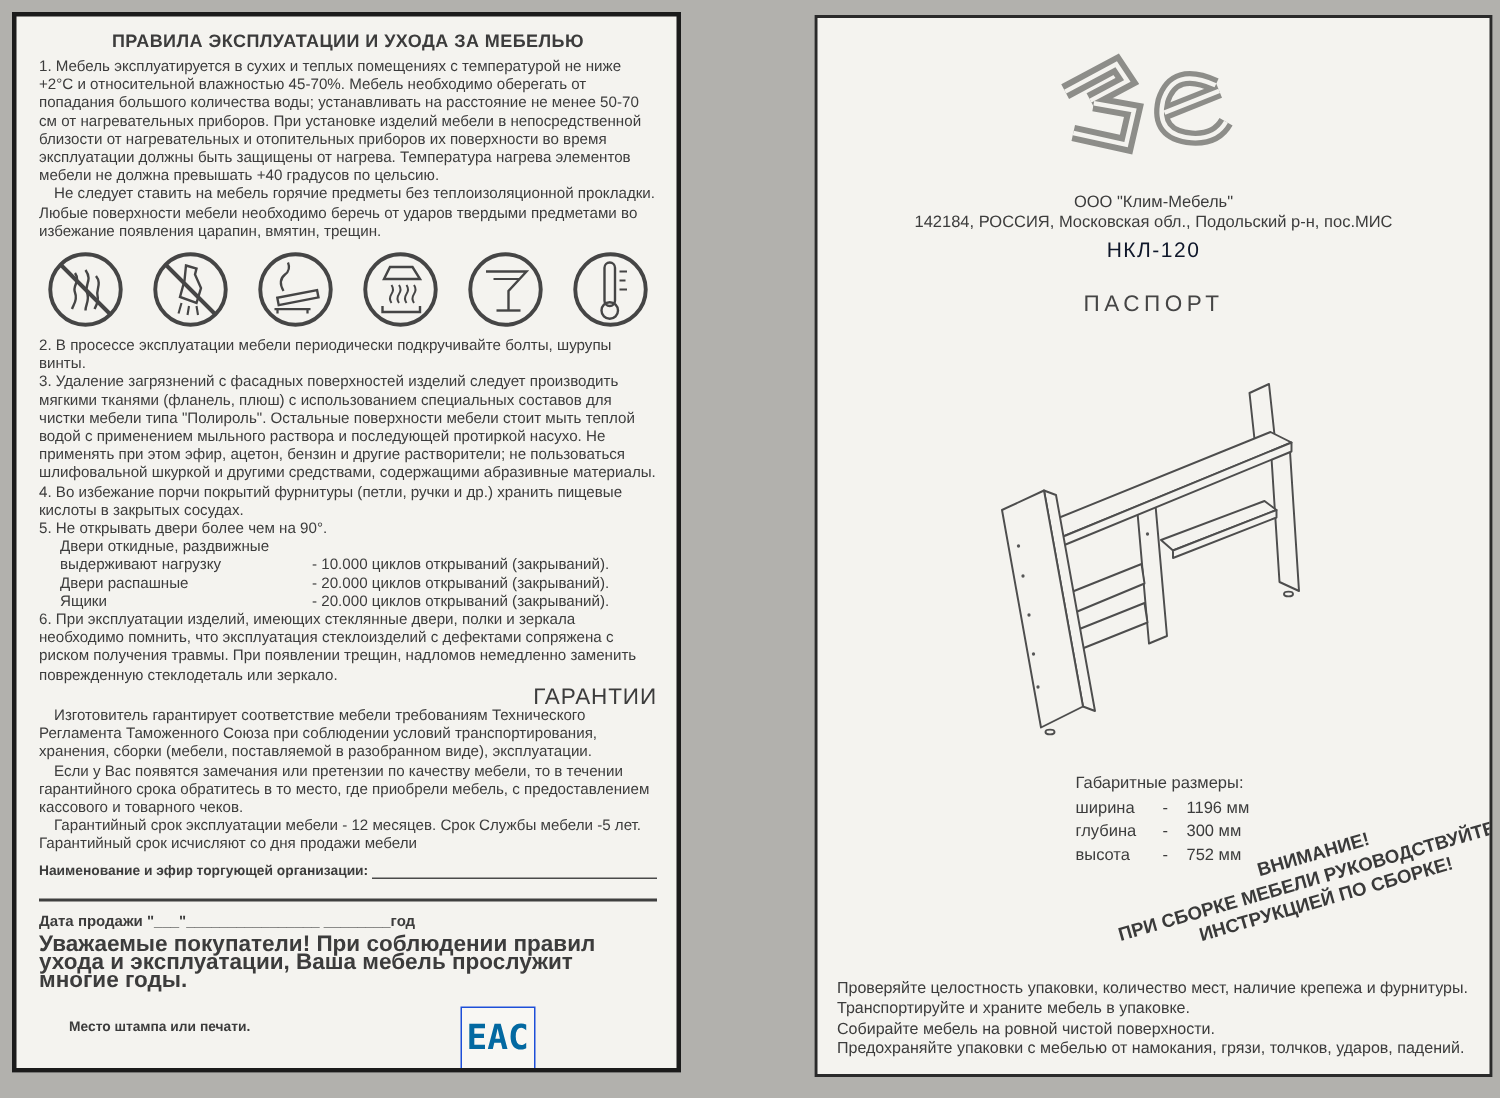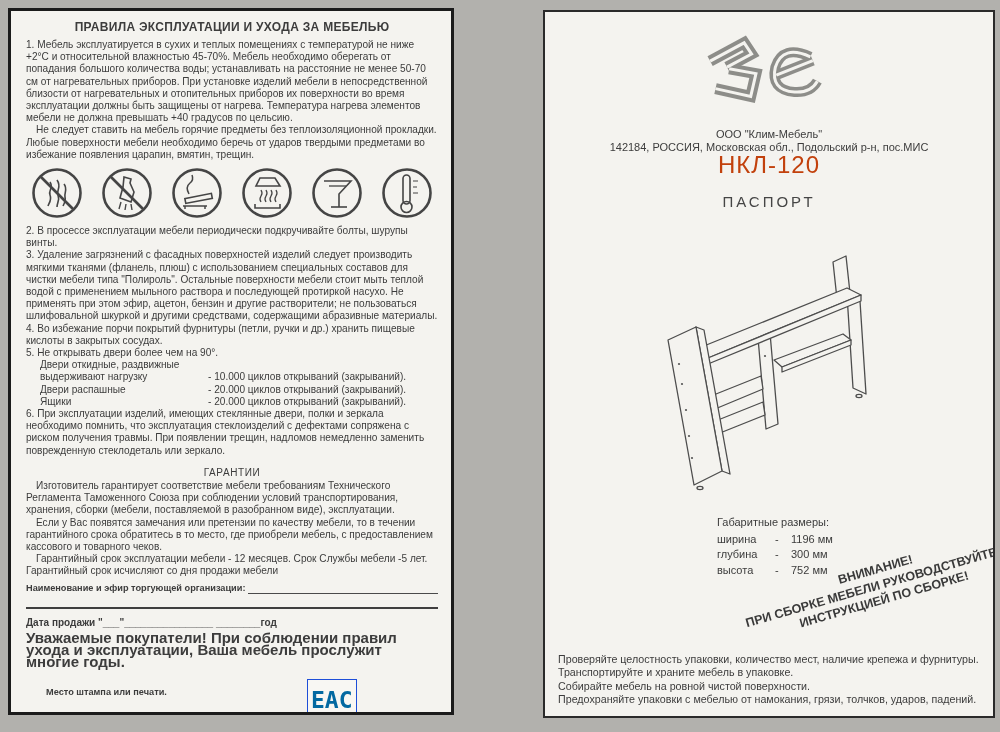--- a/index.html
+++ b/index.html
@@ -22,21 +22,21 @@
   }
   
   .lp-title{text-align:center;font-weight:bold;font-size:12px;letter-spacing:.3px;margin:2px 0 5px;}
   .t{margin:0;font-size:10.1px;line-height:12.2px;}
   .ind{text-indent:10px;}
   .icons{display:flex;justify-content:space-between;align-items:center;padding:2px 4px;margin:3px 0 3px;}
   .icn{display:block;}
   .icn svg{display:block;}
   .door-row{display:flex;font-size:10.1px;line-height:12.2px;margin-left:14px;}
   .door-l{width:168px;flex:none;}
-  .g-title{text-align:center;font-size:10px;line-height:14px;letter-spacing:.6px;margin-top:9px;}
+  .g-title{text-align:right;font-size:15px;line-height:14px;letter-spacing:.6px;margin-top:1px;}
   .org-row{display:flex;align-items:flex-end;margin-top:5px;font-weight:bold;font-size:9.2px;line-height:11px;}
   .fill-line{flex:1;border-bottom:1.4px solid #4a4a4a;margin-left:3px;}
   .full-line{border-bottom:2px solid #3f3f3f;margin:13px 0 7px;}
   .date-line{font-weight:bold;font-size:10px;line-height:13px;}
   .cust{font-weight:bold;font-size:15px;line-height:12px;margin-top:3px;}
   .stamp-row{display:flex;align-items:flex-start;margin-top:11px;}
   .stamp-label{font-weight:bold;font-size:9.2px;margin-top:8px;padding-left:20px;}
   .eac-wrap{margin-left:auto;margin-right:72px;text-align:center;}
   .eac-box{
     width:48px;height:40px;border:1px solid #1d4ed8;background:#f8f7f3;
@@ -44,21 +44,21 @@
     font-family:"DejaVu Sans Mono", monospace;font-weight:bold;font-size:23px;color:#0369a1;
   }
   .eac-reg{font-size:7.5px;color:#555;margin-top:2px;letter-spacing:.3px;text-align:right;}
   
   .rp-head{text-align:center;padding-top:12px;}
   .logo{display:inline-block;}
   .company{font-size:11px;line-height:13px;margin-top:2px;}
   .address{font-size:11px;line-height:13px;}
   .contacts{font-size:11px;line-height:13px;}
   .product{font-size:20px;letter-spacing:1px;color:#454545;margin-top:13px;line-height:22px;}
-  .model{font-size:24px;letter-spacing:1px;color:#c2410c;line-height:22px;}
+  .model{font-size:14px;letter-spacing:1px;color:#0f172a;line-height:22px;}
   .doc{font-size:15px;letter-spacing:3px;color:#454545;margin-top:17px;line-height:18px;}
   .drawing{position:absolute;left:55px;top:226px;}
   .dims{position:absolute;left:172px;top:503px;font-size:11px;line-height:15.5px;}
   .dim-title{margin-bottom:1px;}
   .dim-row{display:flex;}
   .dim-name{width:58px;}
   .dim-dash{width:16px;text-align:left;}
   .attention{
     position:absolute;left:185px;top:550px;width:300px;
     transform:rotate(-16deg);

